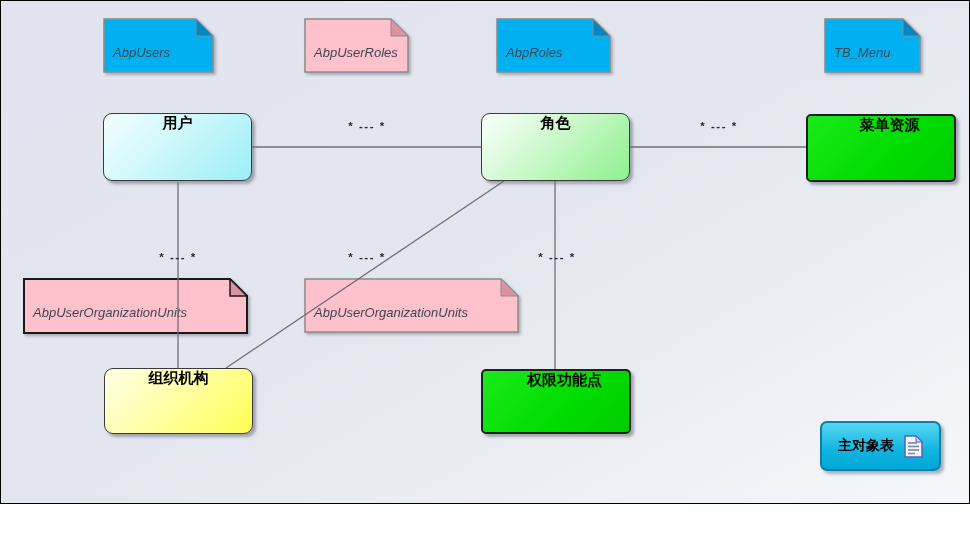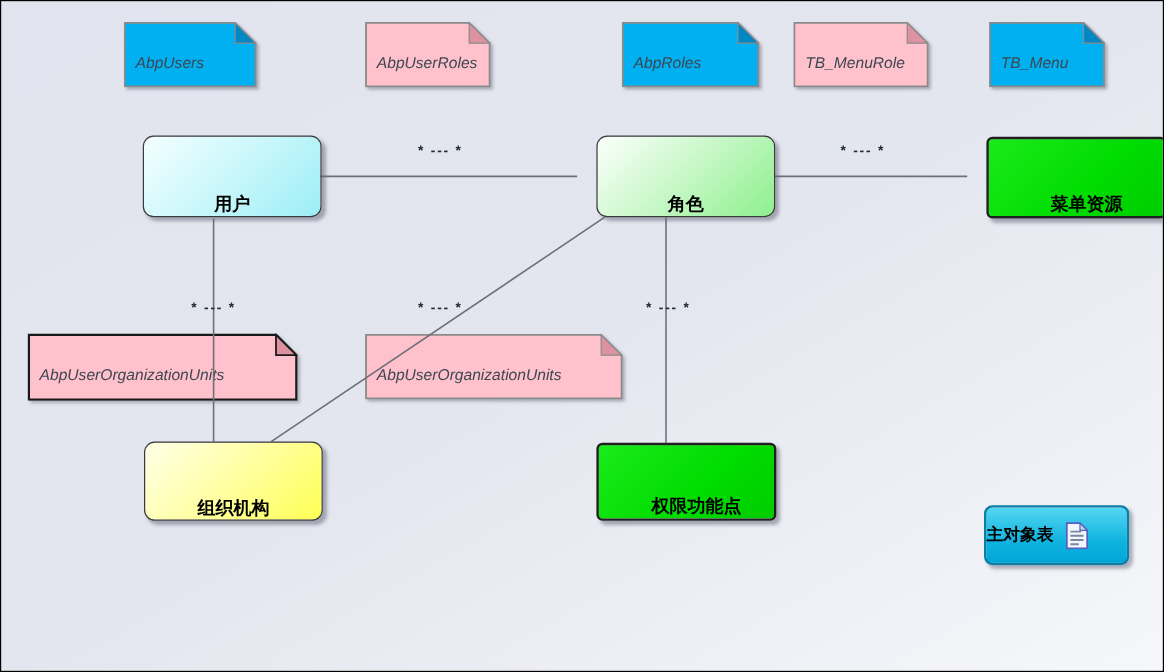--- a/index.html
+++ b/index.html
@@ -1,52 +1,51 @@
 <!DOCTYPE html>
 <html><head>
 <meta charset="utf-8">
 <style>
   html,body{margin:0;padding:0;background:#fff;font-family:"Liberation Sans","DejaVu Sans",sans-serif;}
   #canvas{
-    position:relative;width:970px;height:560px;box-sizing:border-box;
+    position:relative;width:970px;height:504px;box-sizing:border-box;
     border:1.5px solid #000;overflow:hidden;
     background:linear-gradient(150deg,#e1e3ee 0%,#e4e6ef 50%,#f6f7fa 100%);
   }
   
   .note{position:absolute;z-index:1;}
   .note svg{position:absolute;left:0;top:0;filter:drop-shadow(2.5px 2.5px 1.5px rgba(90,95,110,.45));}
   .note-label{
     position:absolute;inset:0;display:flex;align-items:center;
     padding:13px 6px 0 10px;font-style:italic;font-size:13px;color:#3d4752;white-space:nowrap;
   }
   
   .entity{
-    position:absolute;z-index:3;display:flex;align-items:flex-end;justify-content:center;
+    position:absolute;z-index:3;display:flex;align-items:flex-start;justify-content:center;
     font-weight:bold;font-size:15px;color:#000;
     border:1.6px solid #3a3a3a;box-shadow:3px 3px 3px rgba(105,110,125,.55);
     box-sizing:border-box;
-    margin-left:16px;
   }
   .r-big{border-radius:9px;}
   .r-small{border-radius:5px;border-color:#1f1f1f;border-width:2px;padding-left:17px;}
   .grad-user{background:linear-gradient(135deg,#f4feff 0%,#cdf8fb 45%,#9ceef6 100%);}
   .grad-role{background:linear-gradient(135deg,#fbfffb 0%,#ccf8cc 45%,#8ef08e 100%);}
   .grad-org{background:linear-gradient(135deg,#ffffe8 0%,#ffffa8 45%,#ffff55 100%);}
   .grad-green{background:linear-gradient(135deg,#1aea1a 0%,#00dc00 60%,#00cc00 100%);}
   
   #connectors{position:absolute;inset:0;z-index:2;}
   #connectors line{stroke:#6e6e78;stroke-width:1.3;}
   
   .rel-label{
     position:absolute;z-index:4;transform:translate(-50%,-50%);
     font-size:11.5px;font-weight:bold;color:#202a38;letter-spacing:1.5px;white-space:nowrap;
   }
   
   .legend-box{
-    position:absolute;z-index:3;display:flex;align-items:center;gap:10px;
+    position:absolute;z-index:3;display:flex;align-items:center;justify-content:center;gap:10px;
     font-weight:bold;font-size:14px;color:#000;border-radius:7px;box-sizing:border-box;
     box-shadow:3px 3px 3px rgba(105,110,125,.5);
   }
   .legend-cyan{background:linear-gradient(180deg,#55d6f2 0%,#10b4e0 60%,#00a6d6 100%);border:2px solid #0d7fa6;}
   .legend-pink{background:linear-gradient(180deg,#ffd9e0 0%,#f8bcc7 60%,#f2a9b6 100%);border:2px solid #a05a68;}
 </style>
 </head>
 <body>
 
 <div id="canvas">
@@ -60,35 +59,28 @@
   </div>
 
   <div class="note" style="left:303px;top:17px;width:105px;height:55px">
     <svg width="105" height="55">
       <polygon points="1,1 87,1 104,18 104,54 1,54" stroke="#8a8a8a" stroke-width="1.5" fill="#ffc2cc"></polygon>
       <polygon points="87,1 104,18 87,18" stroke="#8a8a8a" stroke-width="1" fill="#dc92a0"></polygon>
     </svg>
     <div class="note-label">AbpUserRoles</div>
   </div>
 
-  <div class="note" style="left:517px;top:17px;width:115px;height:55px">
+  <div class="note" style="left:495px;top:17px;width:115px;height:55px">
     <svg width="115" height="55">
       <polygon points="1,1 97,1 114,18 114,54 1,54" stroke="#8a8a8a" stroke-width="1.5" fill="#00b0f0"></polygon>
       <polygon points="97,1 114,18 97,18" stroke="#8a8a8a" stroke-width="1" fill="#0087c4"></polygon>
     </svg>
     <div class="note-label">AbpRoles</div>
   </div>
 
-  <div class="note" style="left:660px;top:17px;width:113px;height:55px">
-    <svg width="113" height="55">
-      <polygon points="1,1 95,1 112,18 112,54 1,54" stroke="#8a8a8a" stroke-width="1.5" fill="#ffc2cc"></polygon>
-      <polygon points="95,1 112,18 95,18" stroke="#8a8a8a" stroke-width="1" fill="#dc92a0"></polygon>
-    </svg>
-    <div class="note-label">TB_MenuRole</div>
-  </div>
 
   <div class="note" style="left:823px;top:17px;width:97px;height:55px">
     <svg width="97" height="55">
       <polygon points="1,1 79,1 96,18 96,54 1,54" stroke="#8a8a8a" stroke-width="1.5" fill="#00b0f0"></polygon>
       <polygon points="79,1 96,18 79,18" stroke="#8a8a8a" stroke-width="1" fill="#0087c4"></polygon>
     </svg>
     <div class="note-label">TB_Menu</div>
   </div>
 
   <div class="note" style="left:22px;top:277px;width:225px;height:56px">

